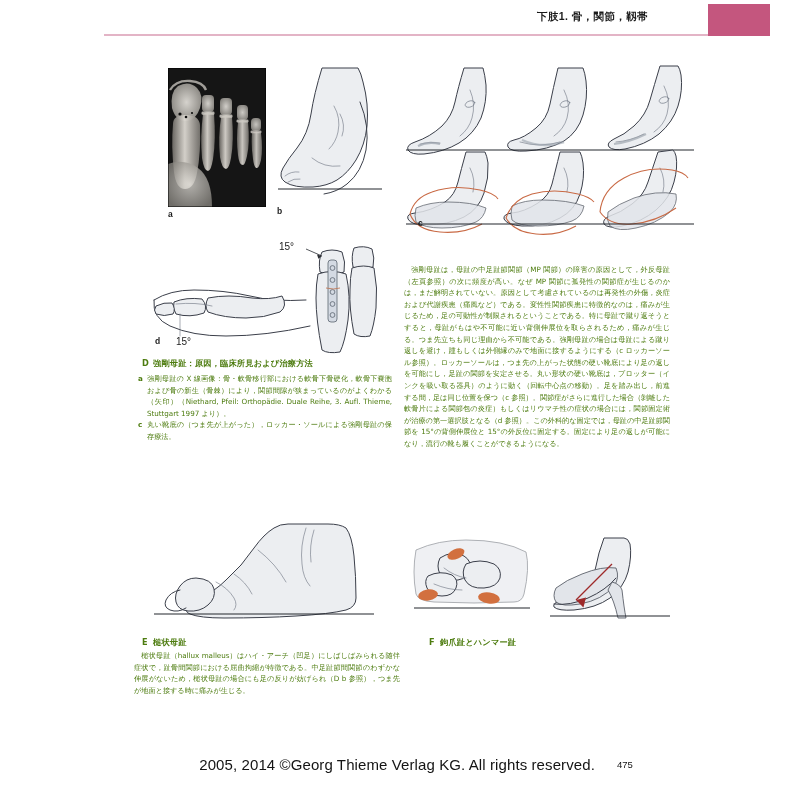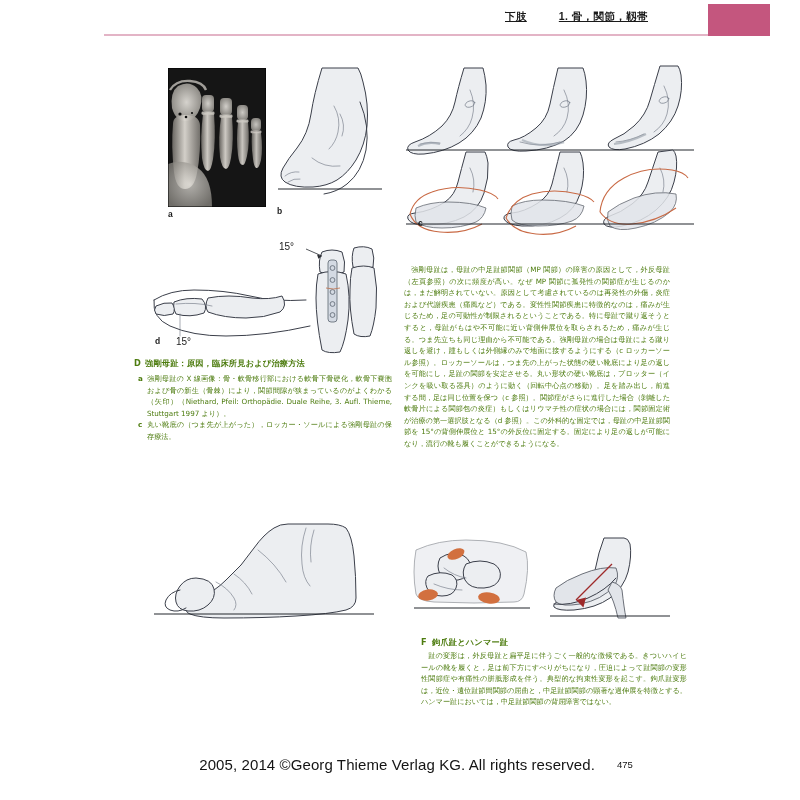--- a/index.html
+++ b/index.html
@@ -10,22 +10,22 @@
     color:#1b1b1b;
   }
   .page{position:absolute;inset:0;background:#fff;}
 
   
   .runhead{position:absolute;left:104px;top:8px;width:660px;height:32px;}
   .runhead-text{
     position:absolute;right:116px;top:2px;
     font-size:10.5px;letter-spacing:.4px;white-space:nowrap;color:#1a1a1a;font-weight:700;
   }
-  .runhead-text .seg{display:inline-block;text-decoration:underline;}
-  .runhead-text .seg-chapter{margin-left:32px;}
+  .runhead-text .seg{display:inline-block;}
+  .runhead-text .seg-chapter{margin-left:0;}
   .runhead-rule{
     position:absolute;left:0;top:26px;width:660px;height:1.6px;background:#e3b4c6;
   }
   .runhead-block{
     position:absolute;right:30px;top:4px;width:62px;height:32px;background:#c4567e;
   }
 
   
   .fig{position:absolute;}
   .fig svg{display:block;overflow:visible;}
@@ -44,21 +44,21 @@
 
   
   .txt{
     position:absolute;
     font-family:"DejaVu Sans","Liberation Sans",sans-serif;
     color:#4d7c0f;
     text-align:justify;
     text-justify:inter-character;
   }
   .sec-head{
-    font-size:8.2px;font-weight:700;margin:0 0 2px 0;letter-spacing:.2px;
+    font-size:8.2px;font-weight:700;margin:0 0 2px 8px;letter-spacing:.2px;
   }
   .sec-head .letter{display:inline-block;min-width:11px;}
   .body-p{
     font-size:7.2px;line-height:11.6px;margin:0;letter-spacing:-0.05px;
   }
   .body-p.indent{text-indent:7.2px;}
   .cap-list{margin:4px;padding:0;list-style:none;}
   .cap-list li{
     font-size:7.2px;line-height:11.6px;
     padding-left:9px;text-indent:-9px;margin:0;
@@ -348,25 +348,30 @@
         <path class="ln" d="M4 66 q16 2 34 -6 q18 -8 28 -20"></path>
         <path class="sk2" d="M62 44 q8 2 10 8 q2 18 4 28 l-8 0 q-4 -18 -10 -28z"></path>
         <line class="ground" x1="0" y1="78" x2="120" y2="78"></line>
 
         <path class="arrow-red" d="M62 26 L26 62"></path>
         <path d="M26 62 l10 -2.6 l-2.6 10z" fill="#9e2a2a"></path>
       </g>
     </svg>
   </div>
 
+  <div class="txt ecap">
+    <p class="sec-head">
+      <span class="letter">E</span><span>槌状母趾</span>
+    </p>
+    <p class="body-p indent">槌状母趾（hallux malleus）はハイ・アーチ（凹足）にしばしばみられる随伴症状で，趾骨間関節における屈曲拘縮が特徴である。中足趾節間関節のわずかな伸展がないため，槌状母趾の場合にも足の反りが妨げられ（D b 参照），つま先が地面と接する時に痛みが生じる。</p>
+  </div>
 
   <div class="txt fcap">
     <p class="sec-head">
       <span class="letter">F</span><span>鉤爪趾とハンマー趾</span>
     </p>
-    <p class="body-p indent">趾の変形は，外反母趾と扁平足に伴うごく一般的な徴候である。きついハイヒールの靴を履くと，足は前下方にすべりがちになり，圧迫によって趾関節の変形性関節症や有痛性の胼胝形成を伴う。典型的な拘束性変形を起こす。鉤爪趾変形は，近位・遠位趾節間関節の屈曲と，中足趾節関節の顕著な過伸展を特徴とする。ハンマー趾においては，中足趾節関節の背屈障害ではない。</p>
   </div>
 
   <div class="footer">
     <span class="footer-copy">2005, 2014 ©Georg Thieme Verlag KG. All rights reserved.</span><span class="footer-page">475</span>
   </div>
 
 </div>
 
 </body></html>

